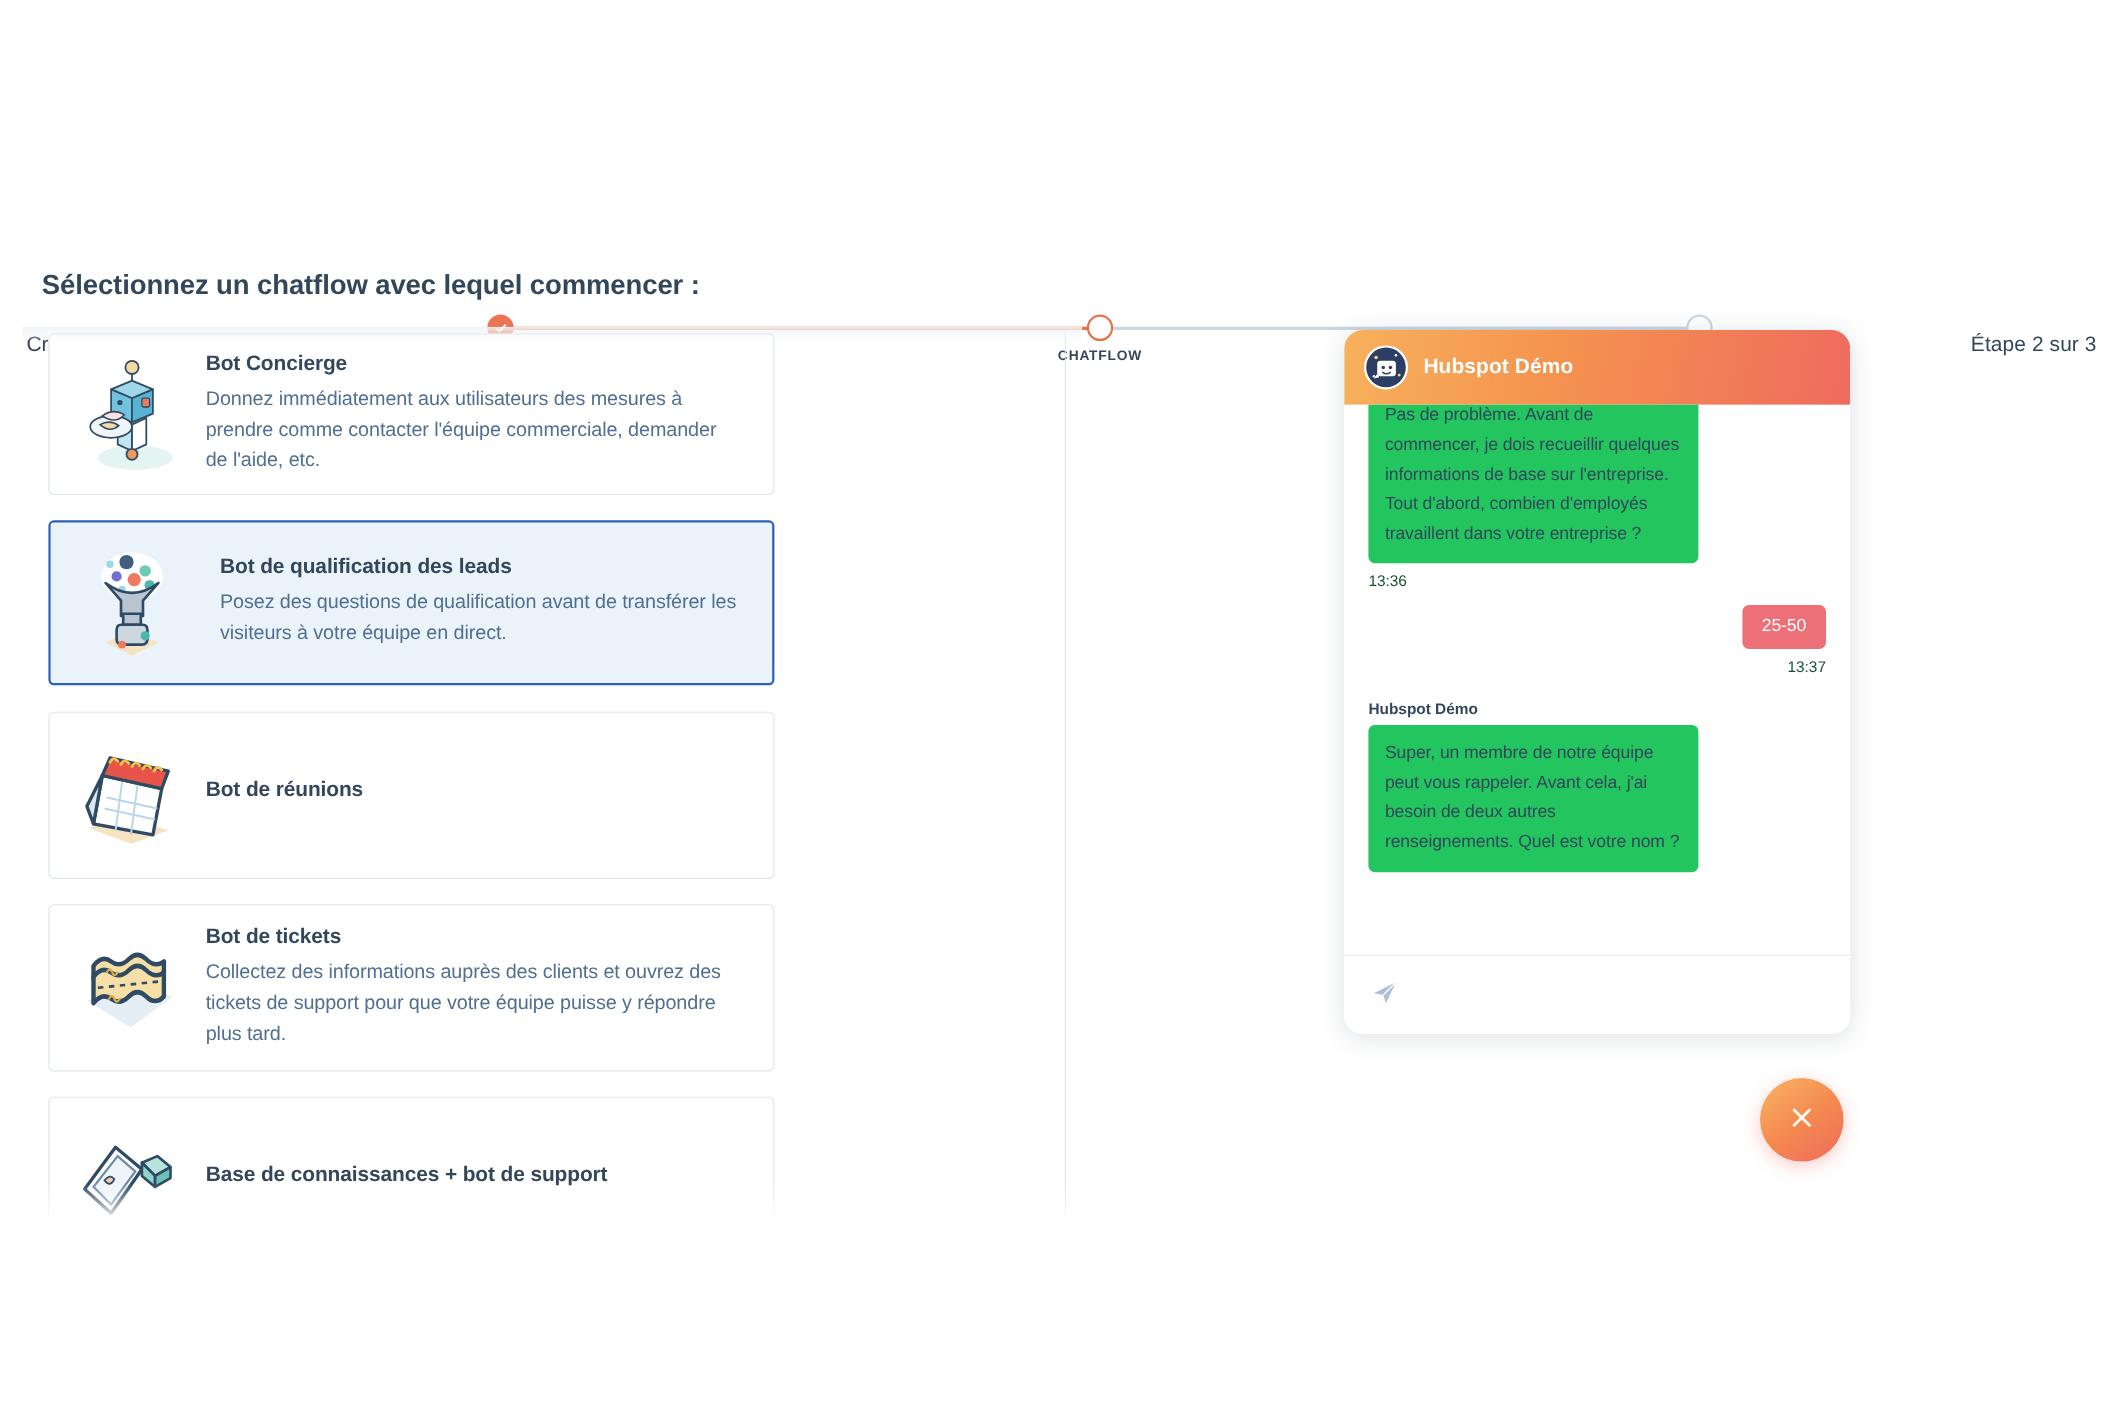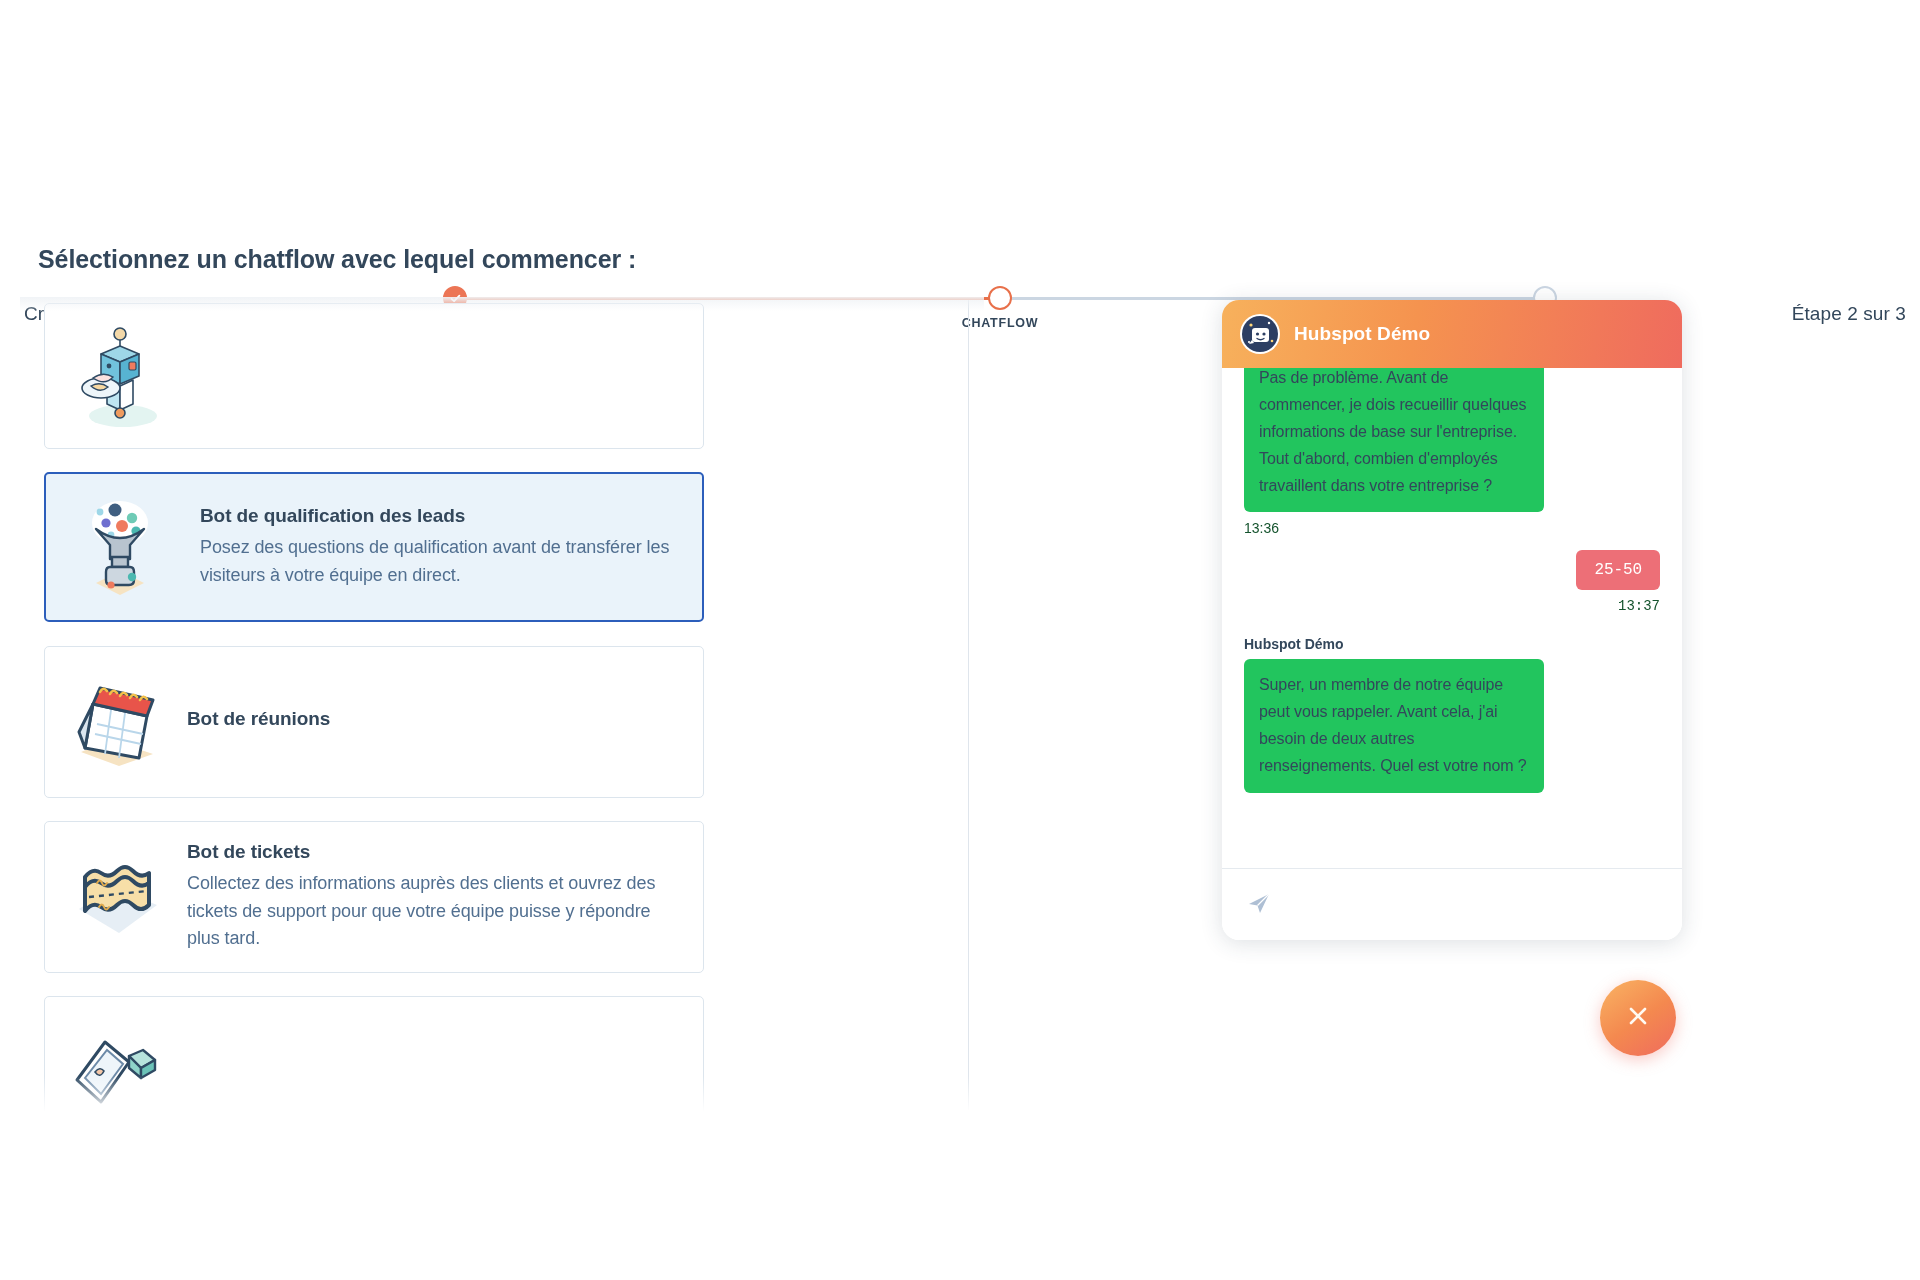--- a/index.html
+++ b/index.html
@@ -154,21 +154,21 @@
     background: #22c55e; color: #33475b;
     border-radius: 6px; padding: 13px 15px;
     font-size: 16px; line-height: 1.68; letter-spacing: -.1px;
   }
   .bubble-bot.clipped-top {
     margin-top: -30px;
   }
   .msg-time {
     font-size: 14px; color: #14532d; margin-top: 8px;
   }
-  .row-right { text-align: right; font-family: Liberation Mono, monospace; }
+  .row-right { text-align: right; }
   .bubble-user {
     display: inline-block;
     background: #ed6f77; color: #ffffff;
     border-radius: 6px; padding: 11px 18px;
     font-size: 16px; letter-spacing: -.1px;
   }
   #chat-footer {
     position: absolute; left: 0; bottom: 0; width: 460px; height: 72px;
     border-top: 1px solid #e5eaef; background: #fff;
     display: flex; align-items: center; padding: 0 24px;
@@ -234,20 +234,24 @@
             <path d="M68 30 L68 52 L49 60 L49 38 Z" fill="#57b3d2" stroke="#2f4a63" stroke-width="1.6" stroke-linejoin="round"></path>
             <rect x="58" y="38" width="7" height="8" rx="1.5" fill="#ef7b5e" stroke="#2f4a63" stroke-width="1.2"></rect>
             <circle cx="38" cy="42" r="2.4" fill="#2f4a63"></circle>
             <path d="M36 56 L49 62 L49 86 L36 80 Z" fill="#bfe6f2" stroke="#2f4a63" stroke-width="1.6" stroke-linejoin="round"></path>
             <path d="M62 56 L49 62 L49 86 L62 80 Z" fill="#ffffff" stroke="#2f4a63" stroke-width="1.6" stroke-linejoin="round"></path>
             <ellipse cx="30" cy="64" rx="19" ry="10" fill="#eef6fa" stroke="#2f4a63" stroke-width="1.6"></ellipse>
             <path d="M22 54 q10 -7 20 -1 q-8 9 -20 1 Z" fill="#fbe2e0" stroke="#2f4a63" stroke-width="1.4"></path>
             <path d="M20 62 q9 -5 17 1 q-8 7 -17 -1 Z" fill="#f7d9a2" stroke="#2f4a63" stroke-width="1.4"></path>
             <circle cx="49" cy="89" r="5" fill="#ef9b5e" stroke="#2f4a63" stroke-width="1.6"></circle>
           </svg>
+        </div>
+        <div class="card-body">
+          <div class="card-title">Bot Concierge</div>
+          <div class="card-desc">Donnez immédiatement aux utilisateurs des mesures à prendre comme contacter l'équipe commerciale, demander de l'aide, etc.</div>
         </div>
       </div>
 
       <div class="chatflow-card selected" id="card-1">
         <div class="card-illustration">
           <svg width="100" height="108" viewBox="0 0 100 108" aria-hidden="true">
             <path d="M26 90 L50 78 L74 90 L50 102 Z" fill="#f6e3c2"></path>
             <ellipse cx="50" cy="30" rx="28" ry="22" fill="#ffffff"></ellipse>
             <circle cx="45" cy="17" r="6.5" fill="#3f5e80"></circle>
             <circle cx="62" cy="25" r="5.2" fill="#6fcbb6"></circle>
@@ -321,20 +325,24 @@
         <div class="card-illustration">
           <svg width="104" height="100" viewBox="0 0 104 100" aria-hidden="true">
             <path d="M10 58 L38 20 L62 40 L34 80 Z" fill="#ffffff" stroke="#2f4a63" stroke-width="3" stroke-linejoin="round"></path>
             <path d="M18 56 L40 28 L56 42 L34 72 Z" fill="#eef5fa" stroke="#6c8aa8" stroke-width="2"></path>
             <path d="M28 50 q5 -6 9 -1 q-4 8 -9 1 Z" fill="#f3c7a8" stroke="#2f4a63" stroke-width="1.6"></path>
             <path d="M62 34 L76 28 L88 38 L74 46 Z" fill="#b7e3dc" stroke="#2f4a63" stroke-width="2.4" stroke-linejoin="round"></path>
             <path d="M62 34 L62 46 L74 56 L74 46 Z" fill="#8fd3c9" stroke="#2f4a63" stroke-width="2.4" stroke-linejoin="round"></path>
             <path d="M88 38 L88 48 L74 56 L74 46 Z" fill="#6cc3b8" stroke="#2f4a63" stroke-width="2.4" stroke-linejoin="round"></path>
           </svg>
         </div>
+        <div class="card-body">
+          <div class="card-title">Base de connaissances + bot de support</div>
+          <div class="card-desc"></div>
+        </div>
       </div>
 
     </div>
 
     <div id="list-bottom-fade"></div>
   </div>
 
   <div id="list-divider"></div>
 
   <div id="chat-widget">

